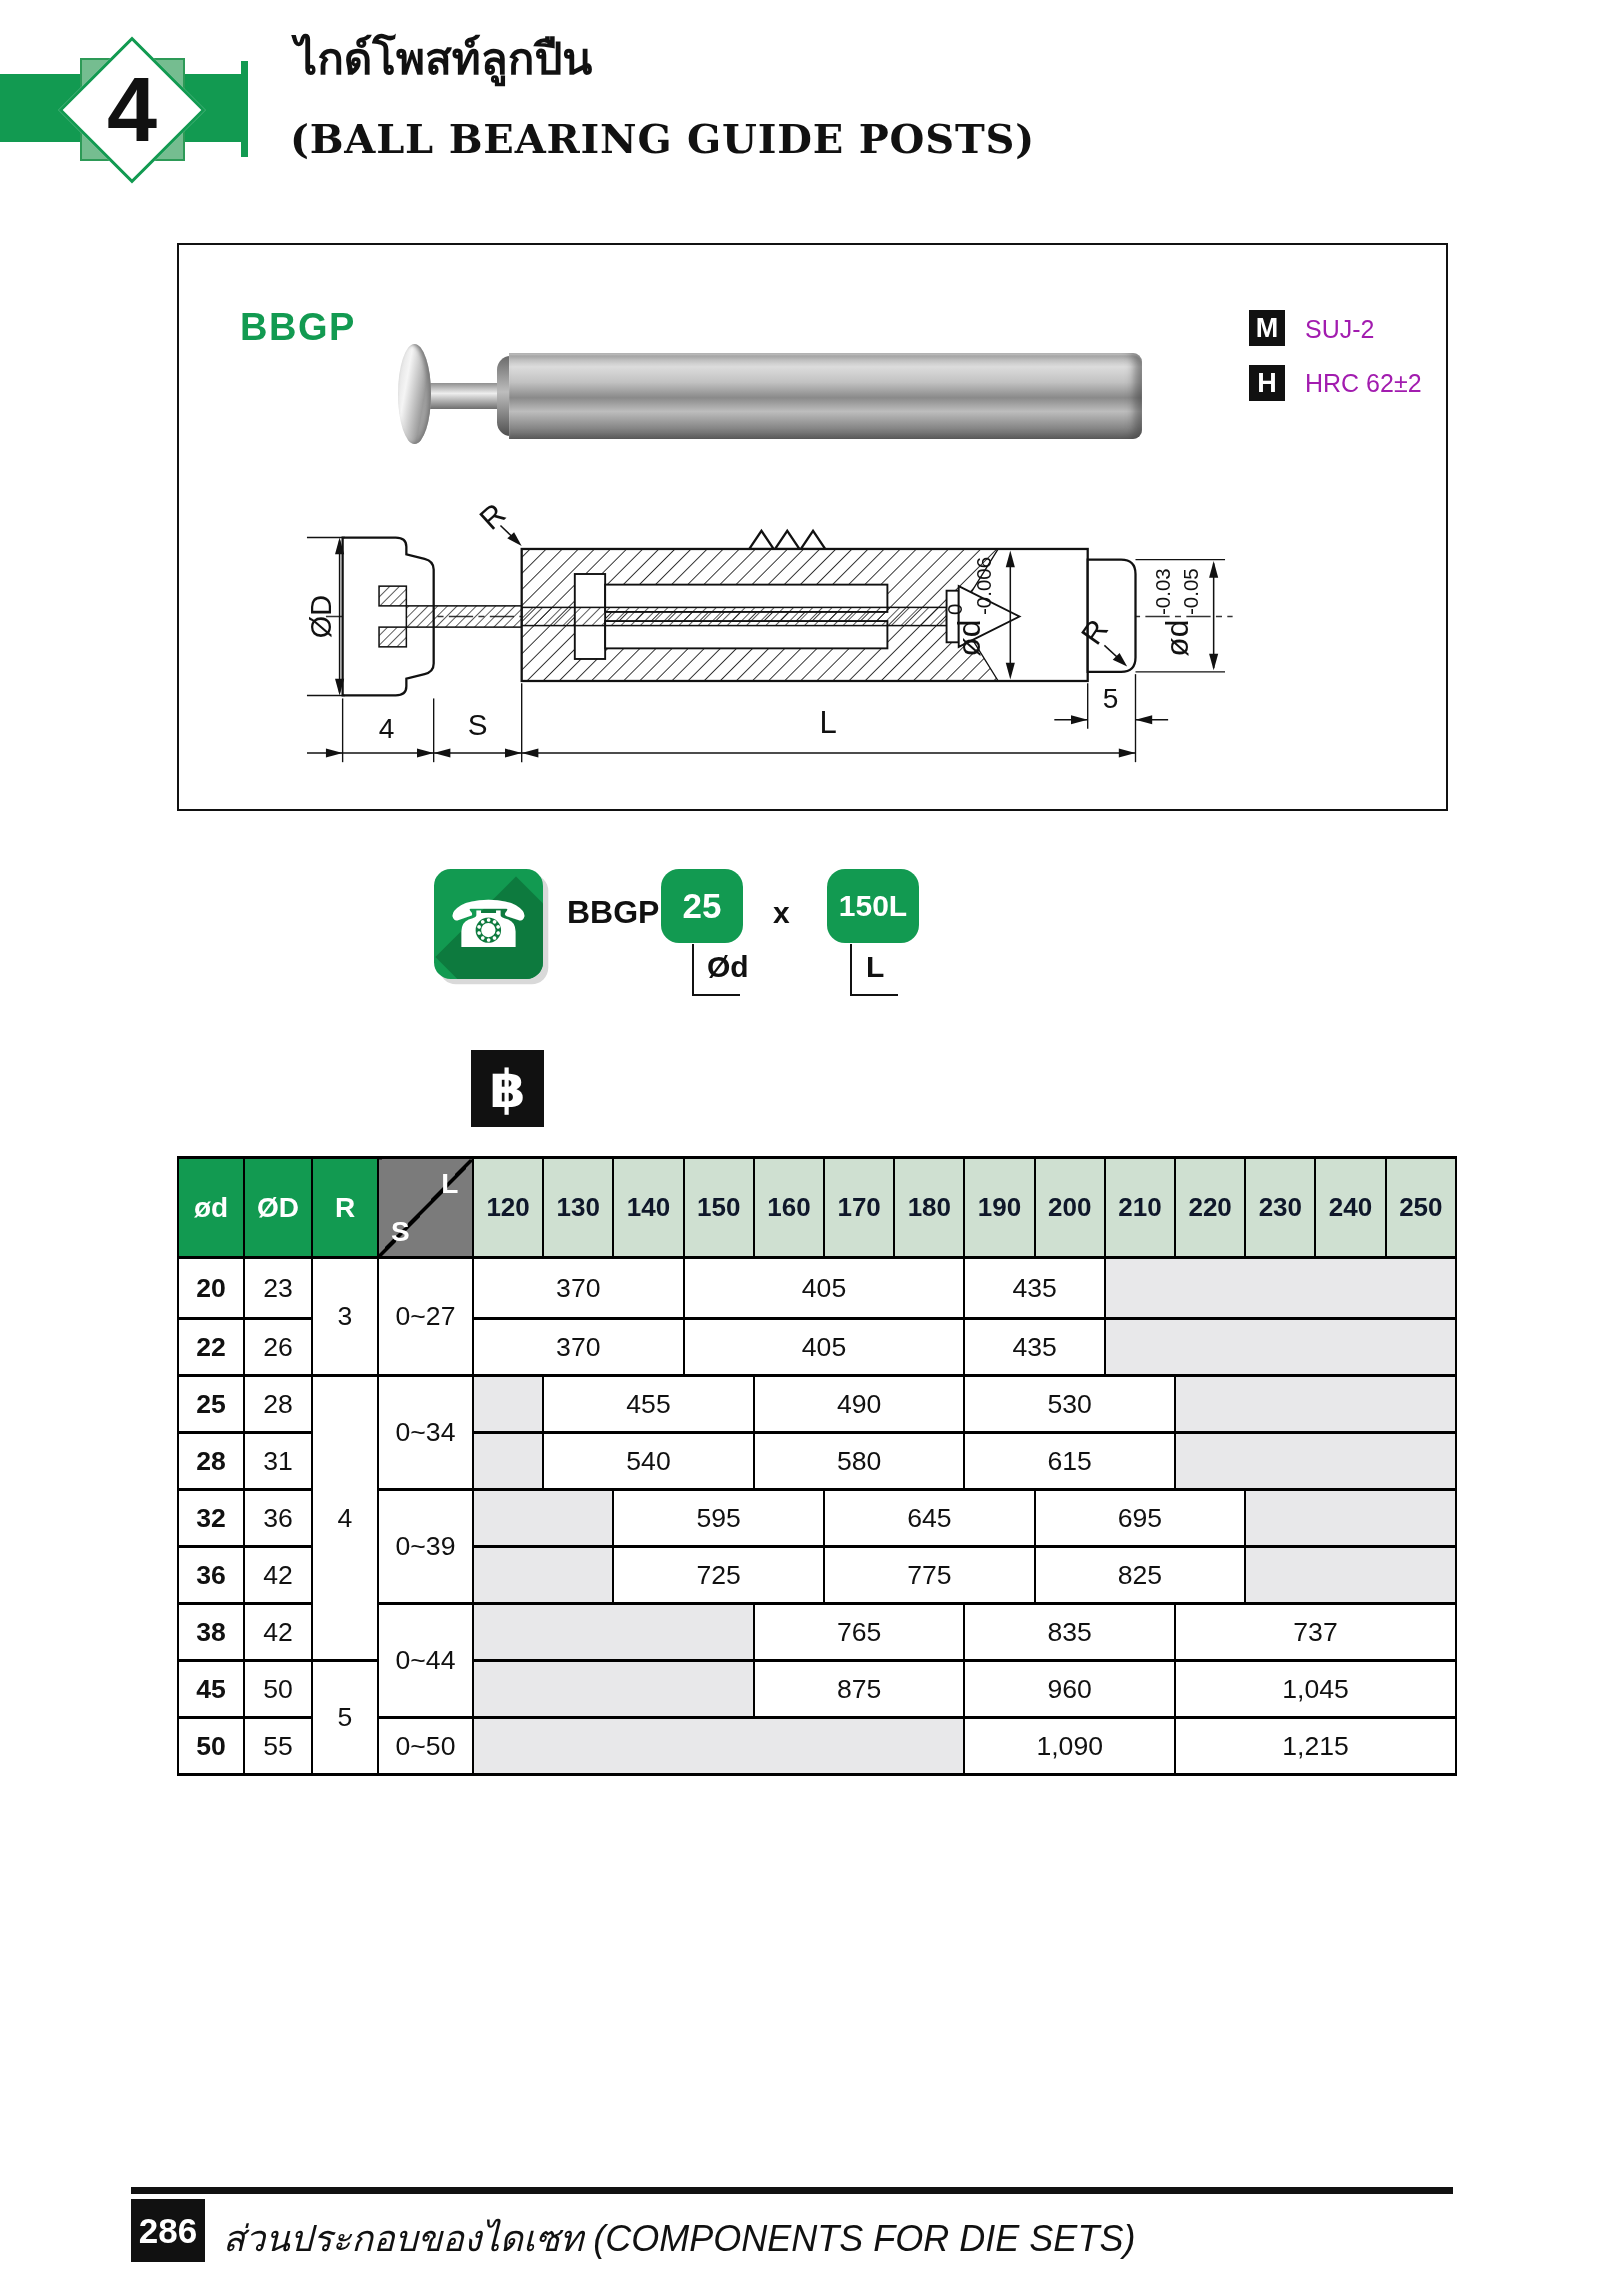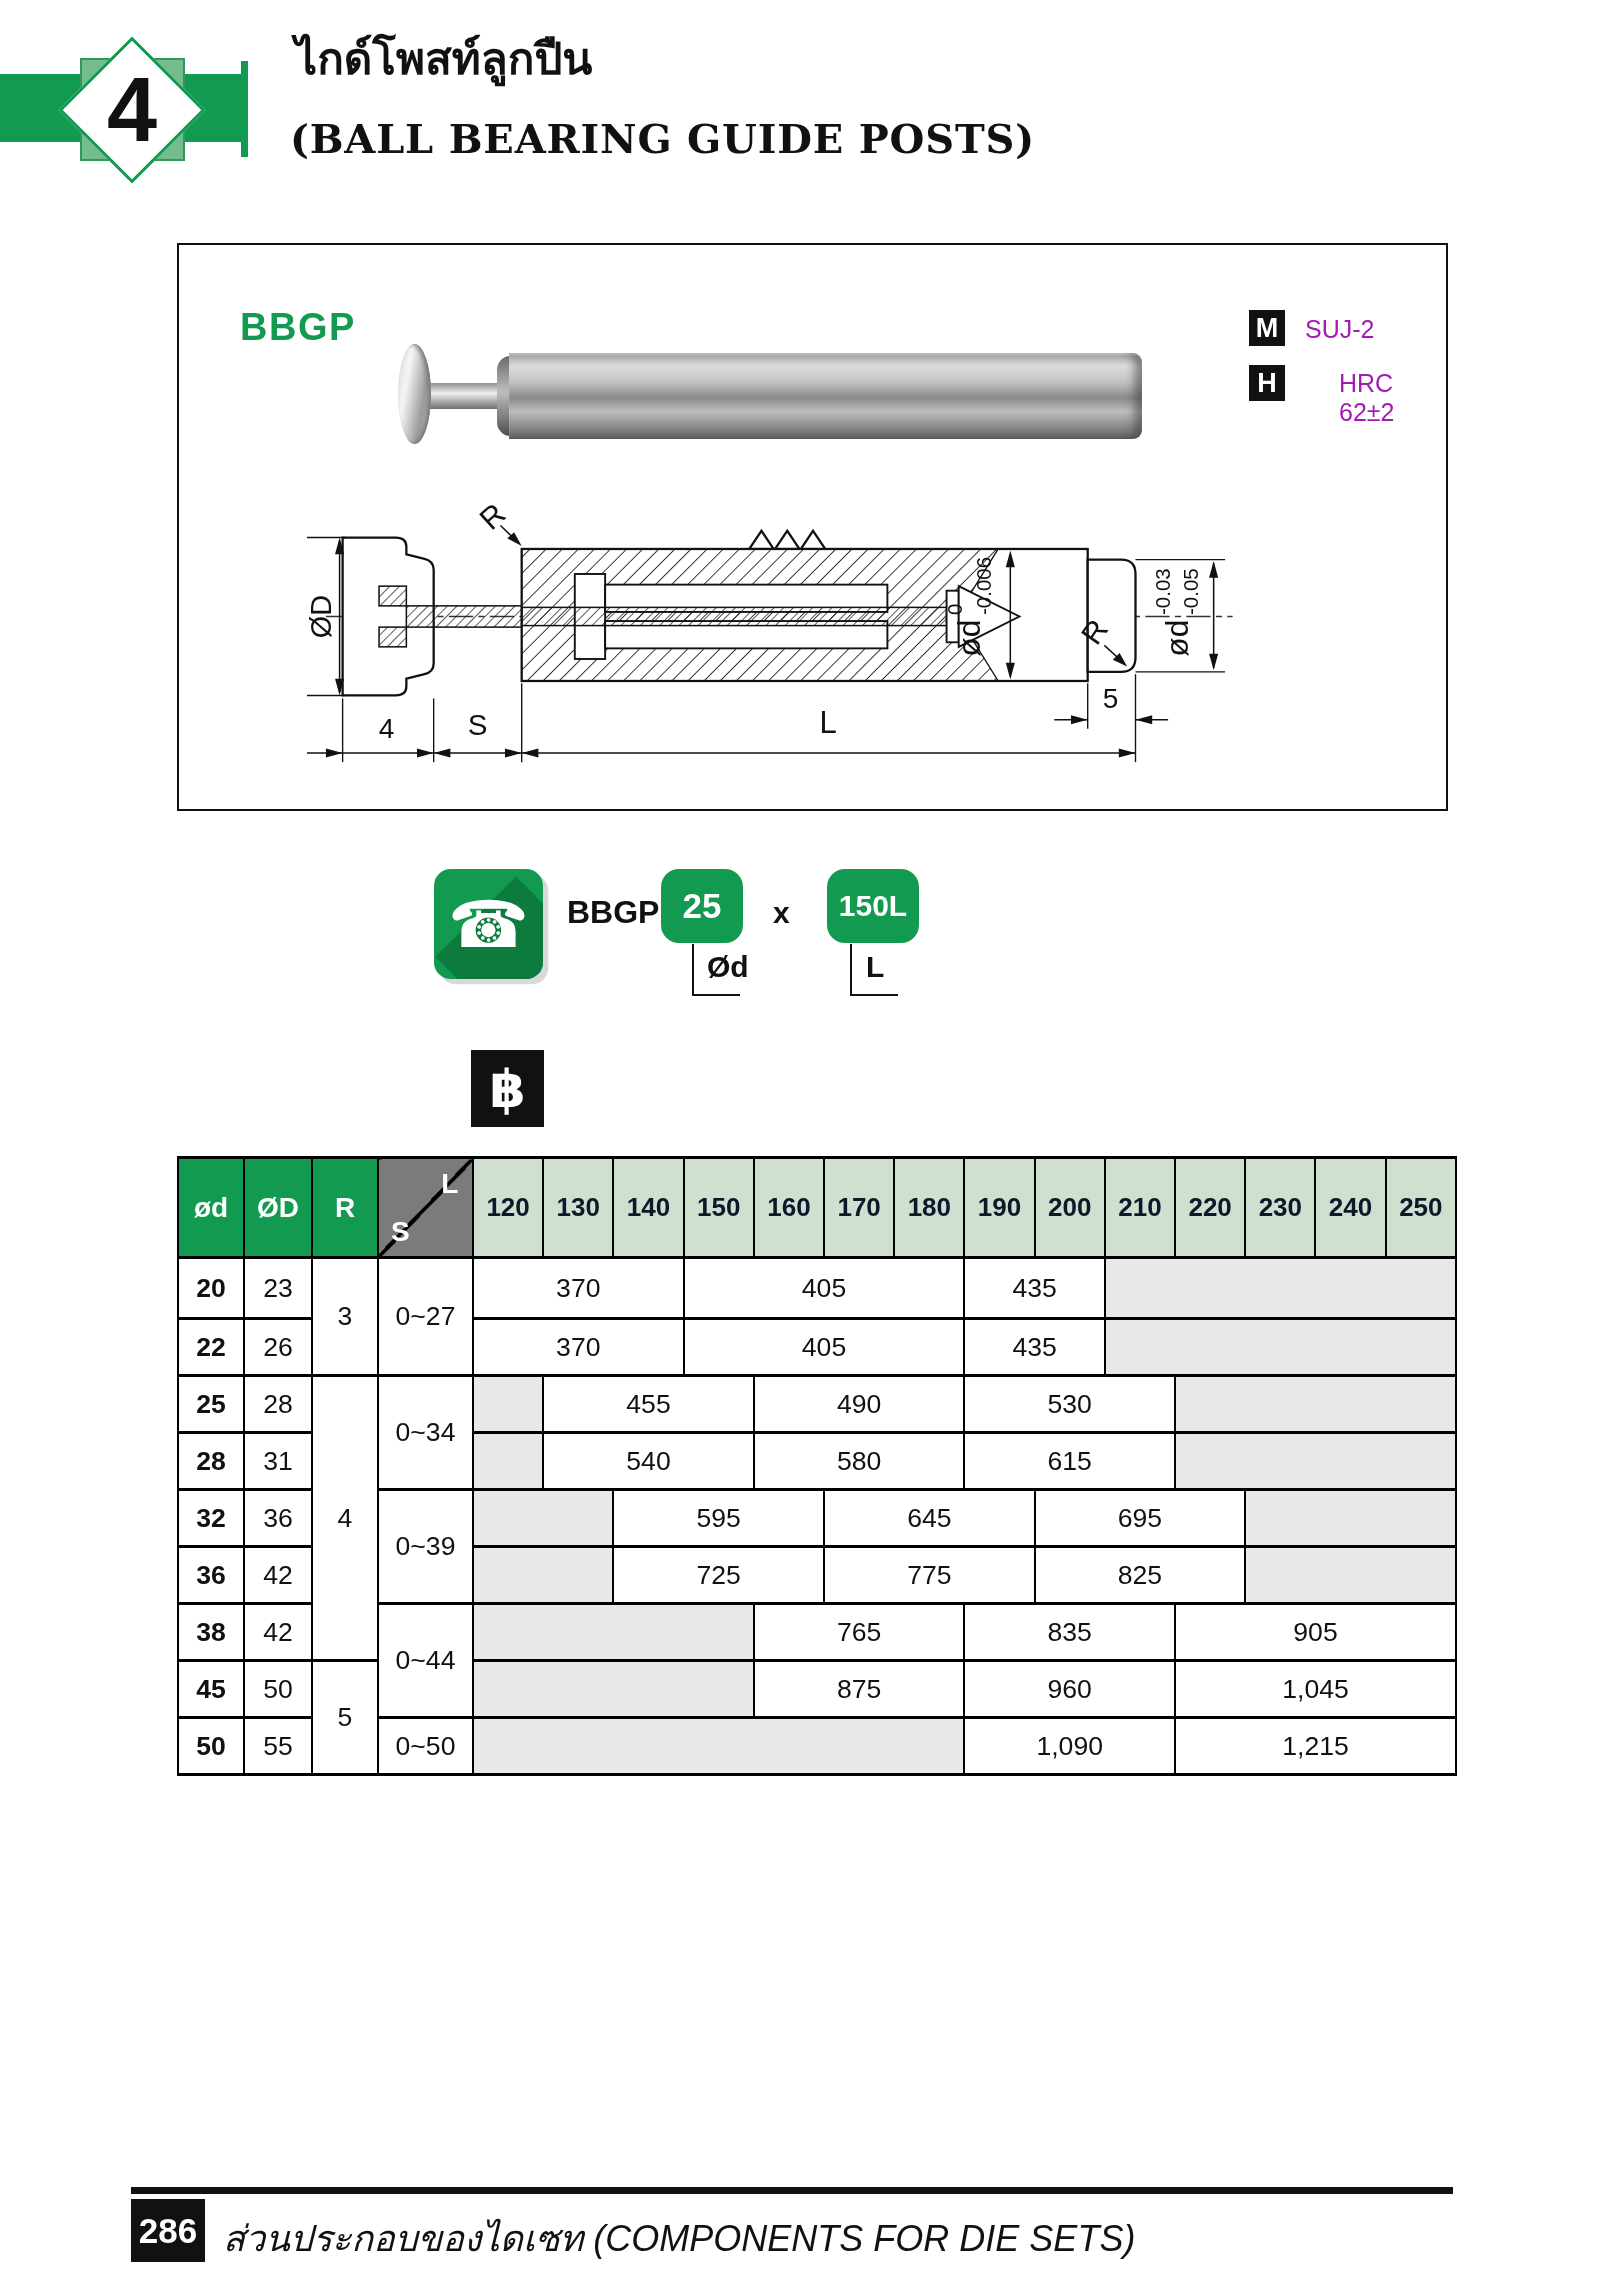--- a/index.html
+++ b/index.html
@@ -113,21 +113,21 @@
     <div>
       <div class="ph-shaft"></div>
       <div class="ph-disc"></div>
       <div class="ph-collar"></div>
       <div class="ph-body"></div>
     </div>
 
     <div class="badge" style="left:1070px; top:65px;">M</div>
     <div class="badge-txt" style="left:1126px; top:70px;">SUJ-2</div>
     <div class="badge" style="left:1070px; top:120px;">H</div>
-    <div class="badge-txt" style="left:1126px; top:124px;margin-left:34px;">HRC 62±2</div>
+    <div class="badge-txt" style="left:1126px; top:124px;">HRC 62±2</div>
   </div>
 
   <svg style="position:absolute; left:288px; top:501px;" width="956" height="319" viewBox="380 660 1260 420">
     <defs>
       <pattern id="h1" width="15" height="15" patternUnits="userSpaceOnUse" patternTransform="rotate(45)">
         <line x1="0" y1="0" x2="0" y2="15" stroke="#111" stroke-width="2.2"></line>
       </pattern>
       <pattern id="h2" width="9" height="9" patternUnits="userSpaceOnUse" patternTransform="rotate(45)">
         <line x1="0" y1="0" x2="0" y2="9" stroke="#111" stroke-width="1.8"></line>
       </pattern>
@@ -322,21 +322,21 @@
           <td colspan="3">825</td>
           <td class="gray" colspan="3"></td>
         </tr>
         <tr>
           <td class="od">38</td>
           <td>42</td>
           <td rowspan="2">0~44</td>
           <td class="gray" colspan="4"></td>
           <td colspan="3">765</td>
           <td colspan="3">835</td>
-          <td colspan="4">905</td>
+          <td colspan="4">737</td>
         </tr>
         <tr>
           <td class="od">45</td>
           <td>50</td>
           <td rowspan="2">5</td>
           <td class="gray" colspan="4"></td>
           <td colspan="3">875</td>
           <td colspan="3">960</td>
           <td colspan="4">1,045</td>
         </tr>

